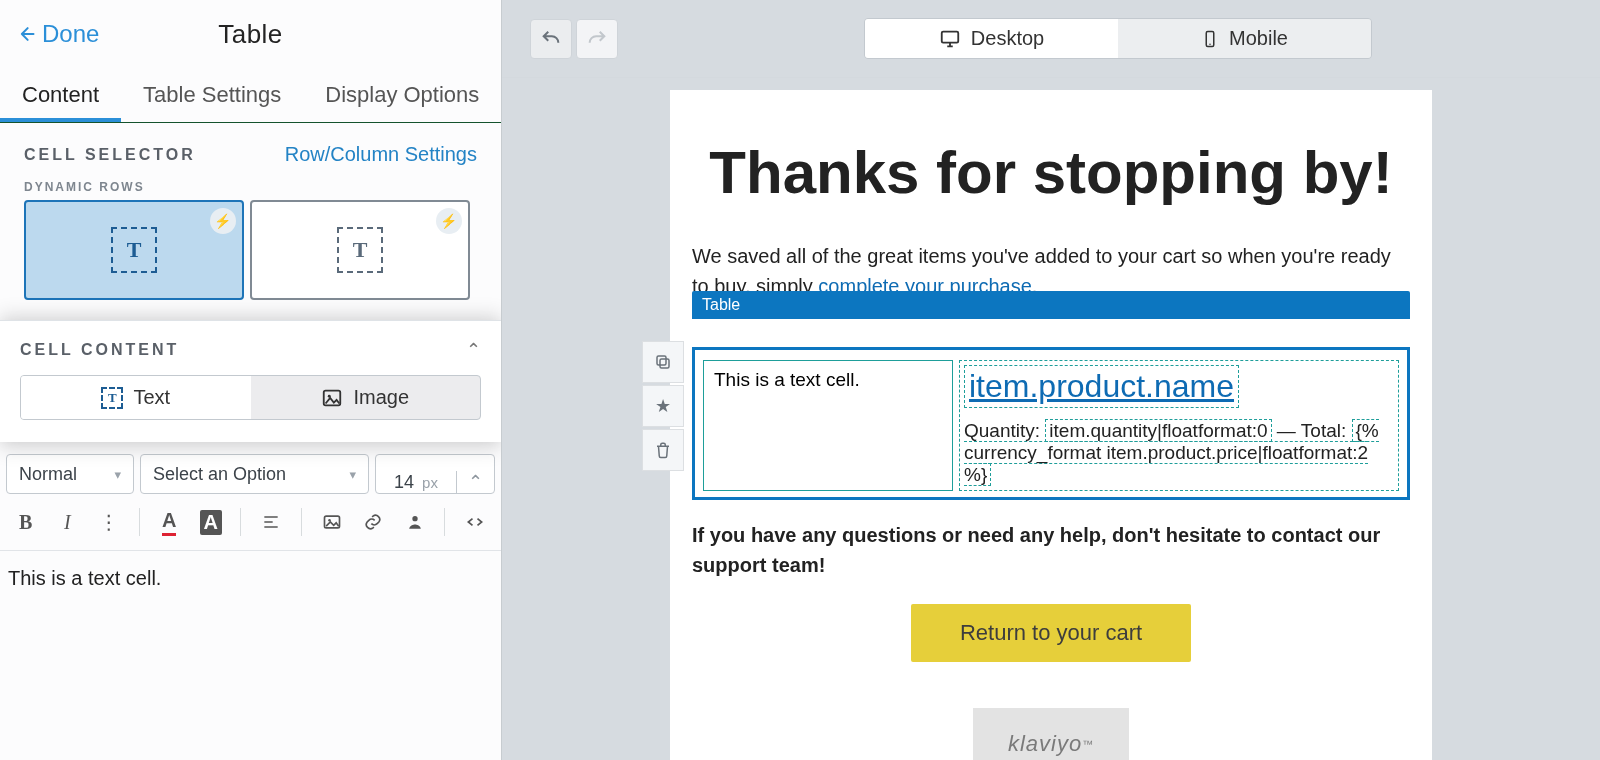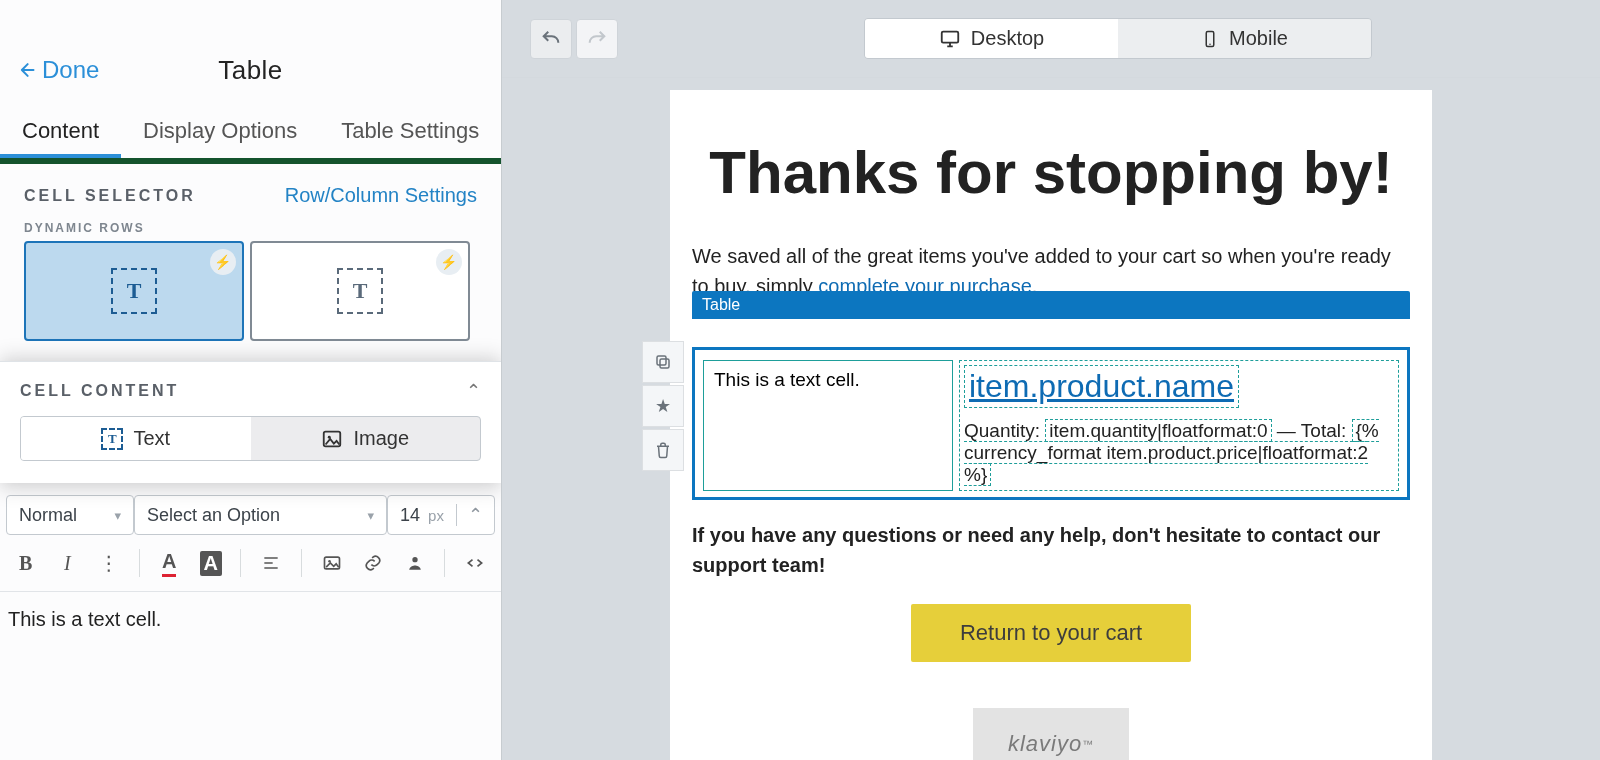--- a/index.html
+++ b/index.html
@@ -1,24 +1,24 @@
 <!DOCTYPE html>
 <html><head>
 <meta charset="utf-8">
 <style>
   * { box-sizing: border-box; margin: 0; padding: 0; }
   html, body { width: 1600px; height: 760px; font-family: -apple-system, BlinkMacSystemFont, "Segoe UI", Helvetica, Arial, sans-serif; overflow: hidden; }
   .app { display: flex; width: 100%; height: 100%; }
   
   .sidebar { width: 502px; height: 100%; background: #fcfcfd; border-right: 1px solid #c7ccd0; display: flex; flex-direction: column; overflow: hidden; }
-  .sb-header { display: flex; align-items: center; justify-content: space-between; padding: 20px 18px 20px 16px; position: relative; margin-top: 36px; }
+  .sb-header { display: flex; align-items: center; justify-content: space-between; padding: 20px 18px 20px 16px; position: relative; }
   .done { color: #2b8fd8; font-size: 24px; font-weight: 500; display: flex; align-items: center; gap: 6px; cursor: pointer; }
   .done svg { width: 20px; height: 20px; }
   .sb-title { position: absolute; left: 50%; transform: translateX(-50%); font-size: 26px; letter-spacing: .5px; color: #232323; font-weight: 400; }
-  .tabs { display: flex; border-bottom: 6px solid #14532d; }
+  .tabs { display: flex; border-bottom: 1px solid #14532d; }
   .tab { flex: none; padding: 14px 22px; font-size: 22px; color: #555; cursor: pointer; }
   .tab.active { color: #222; border-bottom: 4px solid #2b8fd8; font-weight: 500; padding-bottom: 10px; }
   .sections { flex: 1; overflow: auto; }
   .sec { padding: 20px 24px; }
   .sec-head { display: flex; align-items: center; justify-content: space-between; margin-bottom: 14px; }
   .sec-label { font-size: 16px; letter-spacing: 3px; font-weight: 600; color: #5a6068; text-transform: uppercase; }
   .link { color: #2383c5; font-size: 20px; cursor: pointer; }
   .sub-label { font-size: 12px; letter-spacing: 2px; font-weight: 600; color: #7e868f; text-transform: uppercase; margin-bottom: 6px; }
   .dyn-rows { display: flex; gap: 6px; }
   .dyn-card { width: 220px; height: 100px; border: 2px solid #808a94; border-radius: 4px; position: relative; display:flex; align-items:center; justify-content:center; background:#fff; cursor:pointer; }
@@ -27,24 +27,24 @@
   .dyn-glyph { width:46px; height:46px; border:2px dashed #1c5c93; display:flex; align-items:center; justify-content:center; color:#1c5c93; font-size:22px; font-weight:700; font-family: Georgia, serif; }
 
   .cc-sec { background:#fff; position:relative; padding: 18px 20px 22px; border-top:1px solid #dfe3e7; box-shadow: 0 -6px 18px rgba(0,0,0,.12), 0 8px 18px rgba(0,0,0,.12); }
   .cc-head { display:flex; align-items:center; justify-content:space-between; margin-bottom:14px;}
   .chev { color:#777; font-size:18px; }
   .seg { display:flex; border:1px solid #c3c9cf; border-radius:4px; overflow:hidden; background:#ececee;}
   .seg-btn { flex:1; padding:10px 8px; display:flex; align-items:center; justify-content:center; gap:10px; font-size:20px; color:#333; cursor:pointer; }
   .seg-btn.active { background:#fff; }
   .seg-btn svg, .seg-btn .ico { width:22px; height:22px; }
 
-  .fmt-row { display:flex; padding: 12px 6px 0; }
+  .fmt-row { display:flex; gap:6px; padding: 12px 6px 0; }
   .select { border:1px solid #c3c9cf; border-radius:4px; background:#fff; height:40px; display:flex; align-items:center; padding: 0 12px; color:#3c434a; font-size:18px; justify-content:space-between; cursor:pointer;}
   .select .caret { color:#9aa2aa; font-size:13px; margin-left:10px;}
-  .sel1{ width:128px;} .sel2{ flex:1;} .sel3{ width:108px; display:flex; padding:0;}
+  .sel1{ width:128px;} .sel2{ flex:1;} .sel3{ width:120px; display:flex; padding:0;align-items:flex-end;}
   .sel3 .val { flex:1; display:flex; align-items:center; justify-content:center; gap:8px; font-size:18px;}
   .sel3 .unit { color:#9aa2aa; font-size:15px;}
   .sel3 .step { width:38px; border-left:1px solid #c3c9cf; display:flex; align-items:center; justify-content:center; color:#8f979f;}
 
   .toolbar { display:flex; align-items:center; gap:10px; padding: 12px 10px 12px; border-bottom:1px solid #e1e4e8;}
   .tbtn { width:32px; height:32px; display:flex; align-items:center; justify-content:center; color:#555; cursor:pointer; font-size:20px; border-radius:3px;}
   .tbtn svg { width:20px; height:20px; }
   .vdiv { width:1px; height:28px; background:#d8dcde; margin:0 4px;}
   .editor { padding: 16px 8px; font-size:20px; color:#222; }
 
@@ -97,22 +97,22 @@
         <svg viewBox="0 0 24 24">
             <path fill="none" stroke="#2b8fd8" stroke-width="2.4" stroke-linecap="round" stroke-linejoin="round" d="M14 5l-7 7 7 7M7 12h14"></path>
           </svg>
         <span>Done</span>
       </div>
       <div class="sb-title">Table</div>
     </div>
 
     <div class="tabs">
       <div class="tab active">Content</div>
+      <div class="tab">Table Settings</div>
       <div class="tab">Display Options</div>
-      <div class="tab">Table Settings</div>
     </div>
 
     <div class="sections">
 
       <div class="sec">
         <div class="sec-head">
           <div class="sec-label">CELL SELECTOR</div>
           <div class="link">Row/Column Settings</div>
         </div>
         <div class="sub-label">DYNAMIC ROWS</div>

